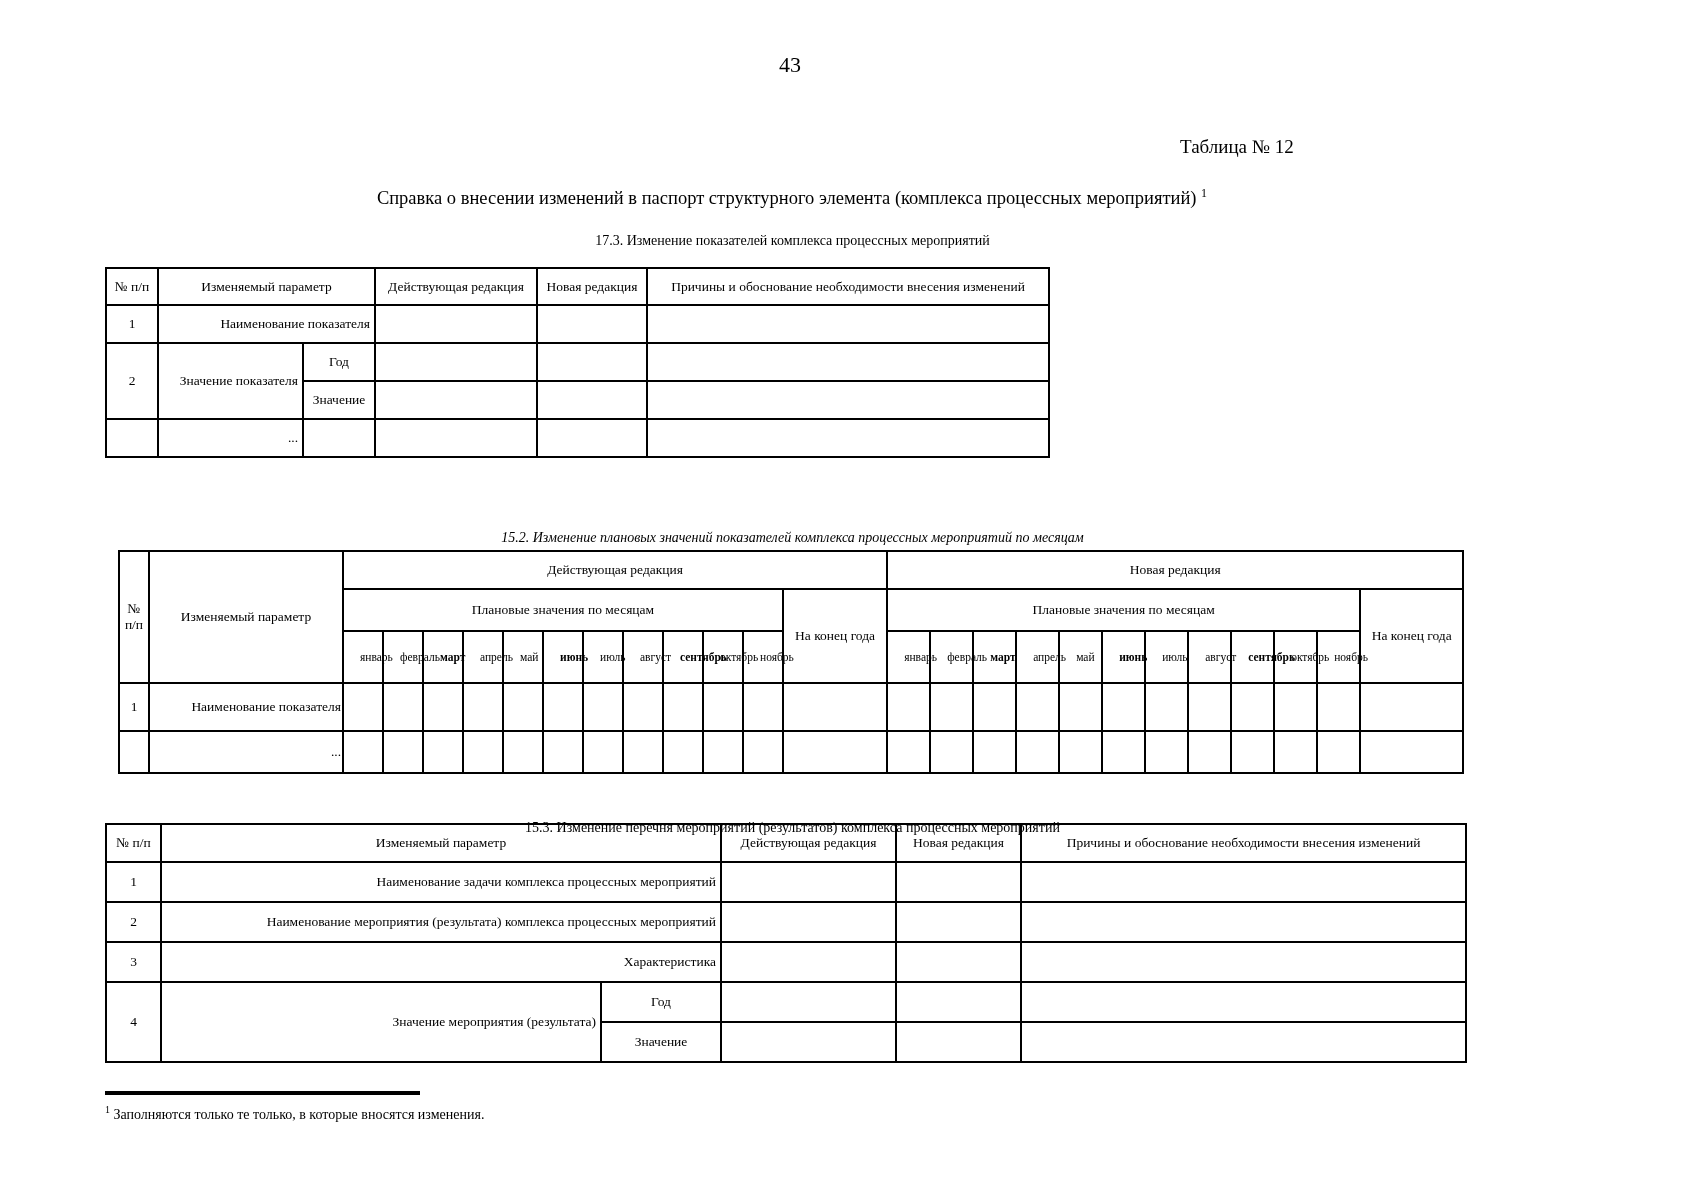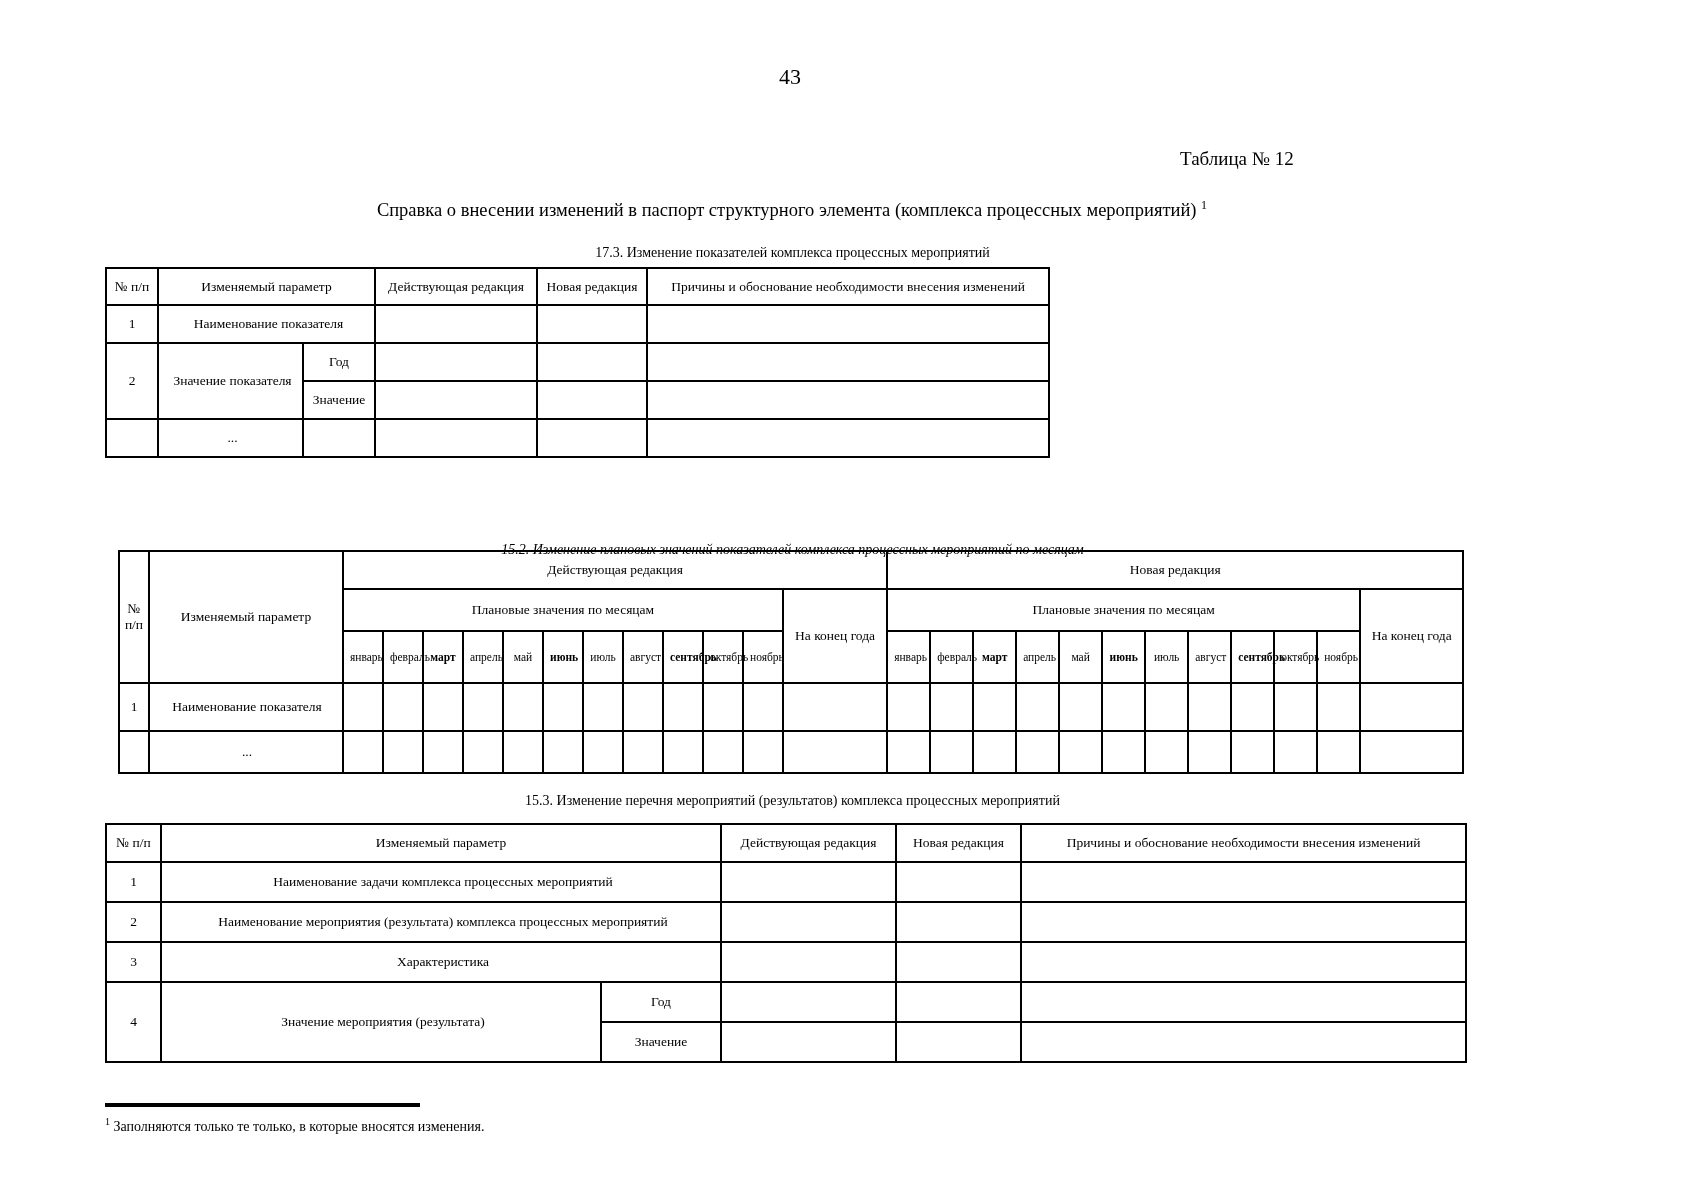--- a/index.html
+++ b/index.html
@@ -2,44 +2,44 @@
 <html><head>
 <meta charset="utf-8">
 <style>
   * { margin:0; padding:0; box-sizing:border-box; }
   html,body { background:#fff; }
   body {
     position:relative; width:1704px; height:1200px;
     color:#000; font-family:"Liberation Serif", serif;
     -webkit-font-smoothing:antialiased;
   }
-  .abs { position:absolute;margin-top:12px; }
+  .abs { position:absolute; }
   .center { text-align:center; }
   .pageno { top:52px; left:105px; width:1370px; font-size:22px; }
   .table-label { top:136px; left:1180px; width:300px; text-align:left; font-size:19px; }
   .doc-title { top:186px; left:62px; width:1460px; font-size:18.5px; }
   .doc-title sup { font-size:12px; }
   .sec-caption { left:105px; width:1375px; font-size:14px; }
   .cap1 { top:233px; }
   .cap2 { top:530px;font-style:italic; }
-  .cap3 { top:781px; }
+  .cap3 { top:820px; }
 
   table.t { position:absolute; border-collapse:collapse; table-layout:fixed; }
   .t th, .t td {
     border:2px solid #000; font-weight:normal; font-size:13.5px;
     vertical-align:middle; text-align:center; padding:2px 4px; overflow:visible;
   }
-  .t .l { text-align:center; padding-left:8px; }
+  .t .l { text-align:right; padding-left:8px; }
   .t1 { left:105px; top:267px; width:943px; }
   .t3 { left:105px; top:823px; width:1360px; }
 
   .t2 { left:118px; top:550px; width:1344px; }
   .t2 th, .t2 td { padding:1px; }
   .t2 .l { padding-left:3px; }
-  .months th { font-size:11.5px; padding:6px; white-space:nowrap; font-weight:normal; }
+  .months th { font-size:11.5px; padding:16px; white-space:nowrap; font-weight:normal; }
   .months th:nth-child(3), .months th:nth-child(6), .months th:nth-child(9),
   .months th:nth-child(14), .months th:nth-child(17), .months th:nth-child(20) { font-weight:bold; }
   .yearend {
     font-weight:bold; vertical-align:top; text-align:left;
     font-size:12.5px; white-space:nowrap; padding-top:3px;margin-left:11px;
   }
   .footnote-rule { left:105px; top:1091px; width:315px; height:4px; background:#000; }
   .footnote { left:105px; top:1104px; width:900px; font-size:14px; }
   .footnote sup { font-size:10px; }
 </style>

